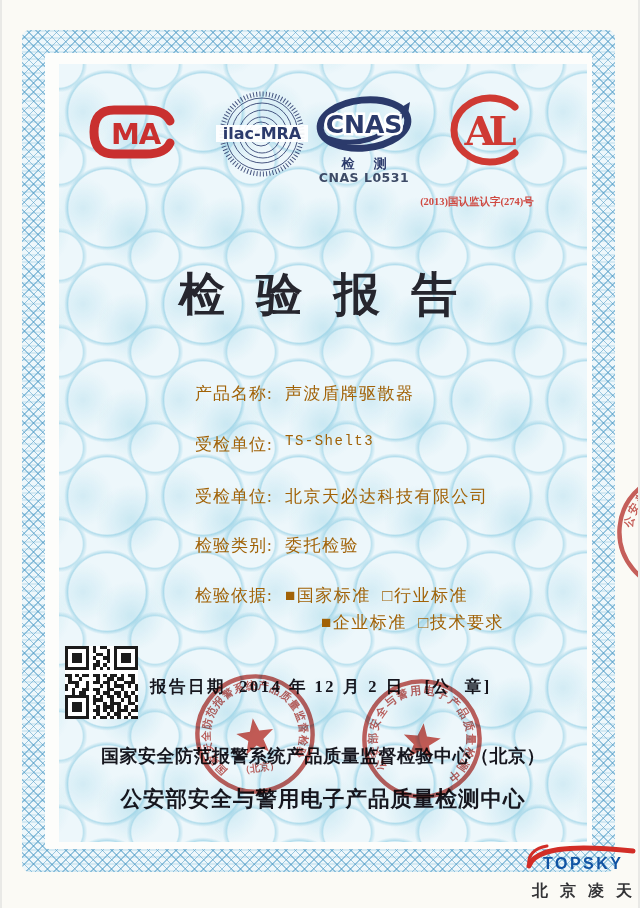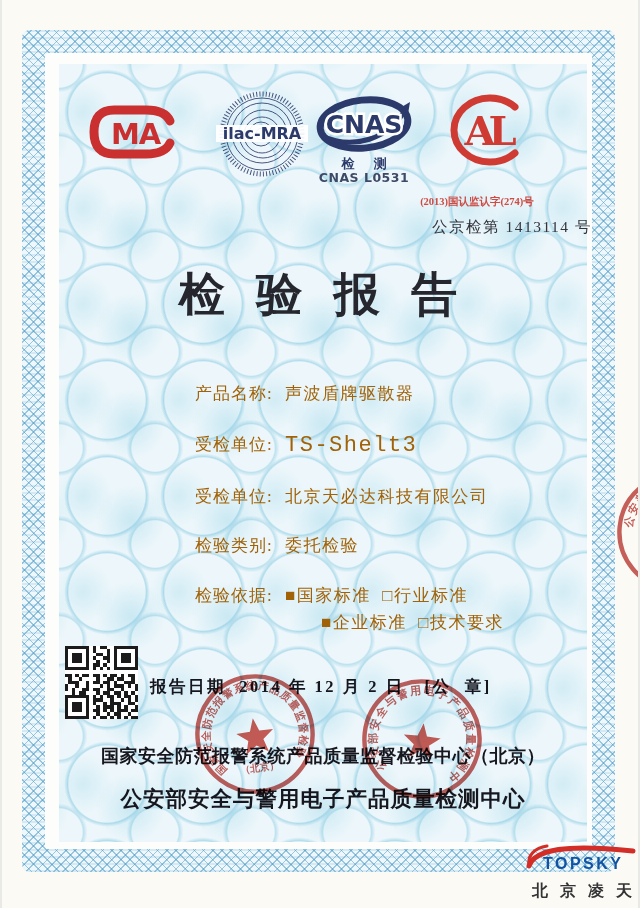--- a/index.html
+++ b/index.html
@@ -49,21 +49,21 @@
   
   .title{left:57px; top:264px; width:528px; text-align:center;
     font-size:46px; font-weight:600; color:#26262e; letter-spacing:10px; white-space:pre;}
   
   .row{display:flex; font-size:17px; font-weight:400; color:#a16207; white-space:pre;}
   .row .label{width:78px; letter-spacing:1px; margin-right:12px;}
   .row .value{letter-spacing:1.5px;}
   .r1{left:193px; top:382px;} .r2{left:193px; top:433px;}
   .r3{left:193px; top:485px;} .r4{left:193px; top:534px;}
   .r5{left:193px; top:584px;} .r6{left:283px; top:611px;margin-left:36px;}
-  .mono-val{font-family:"Liberation Mono", monospace; font-size:22px; letter-spacing:.5px;}
+  .mono-val{font-family:"Liberation Mono", monospace; font-size:14px; letter-spacing:.5px;}
   
   .qr{left:63px; top:646px; width:73px; height:73px;}
   .date-line{left:148px; top:676px; font-size:16.5px; font-weight:600;
     color:#15151d; letter-spacing:2.5px; white-space:pre;}
   .org1{left:50px; top:744px; width:542px; text-align:center;
     font-size:18px; font-weight:600; color:#16161e; letter-spacing:.5px;}
   .org2{left:57px; top:784px; width:528px; text-align:center;
     font-size:21.5px; font-weight:600; color:#16161e; letter-spacing:1px;}
   
   .stamp{mix-blend-mode:multiply; opacity:.85;}
@@ -115,21 +115,20 @@
   </svg>
   <div class="abs cnas-caption">检 测</div>
   <div class="abs cnas-code">CNAS L0531</div>
 
   <svg class="abs" style="left:437px; top:92px;" width="94" height="78" viewBox="0 0 94 78">
     <path d="M76 15 A36 32 0 1 0 76 61" fill="none" stroke="#cf3a33" stroke-width="7" stroke-linecap="round"></path>
     <text x="48" y="53" text-anchor="middle" font-size="40" font-weight="bold" fill="#cf3a33" font-family="'DejaVu Serif',serif" letter-spacing="-7">AL</text>
   </svg>
   <div class="abs cal-caption">(2013)国认监认字(274)号</div>
 
-  <div class="abs report-no">公京检第 1413114 号</div>
 
   <div class="abs title">检 验 报 告</div>
 
   <div class="abs row r1">
     <span class="label">产品名称:</span>
     <span class="value">声波盾牌驱散器</span>
   </div>
   <div class="abs row r2">
     <span class="label">受检单位:</span>
     <span class="value mono-val">TS-Shelt3</span>

